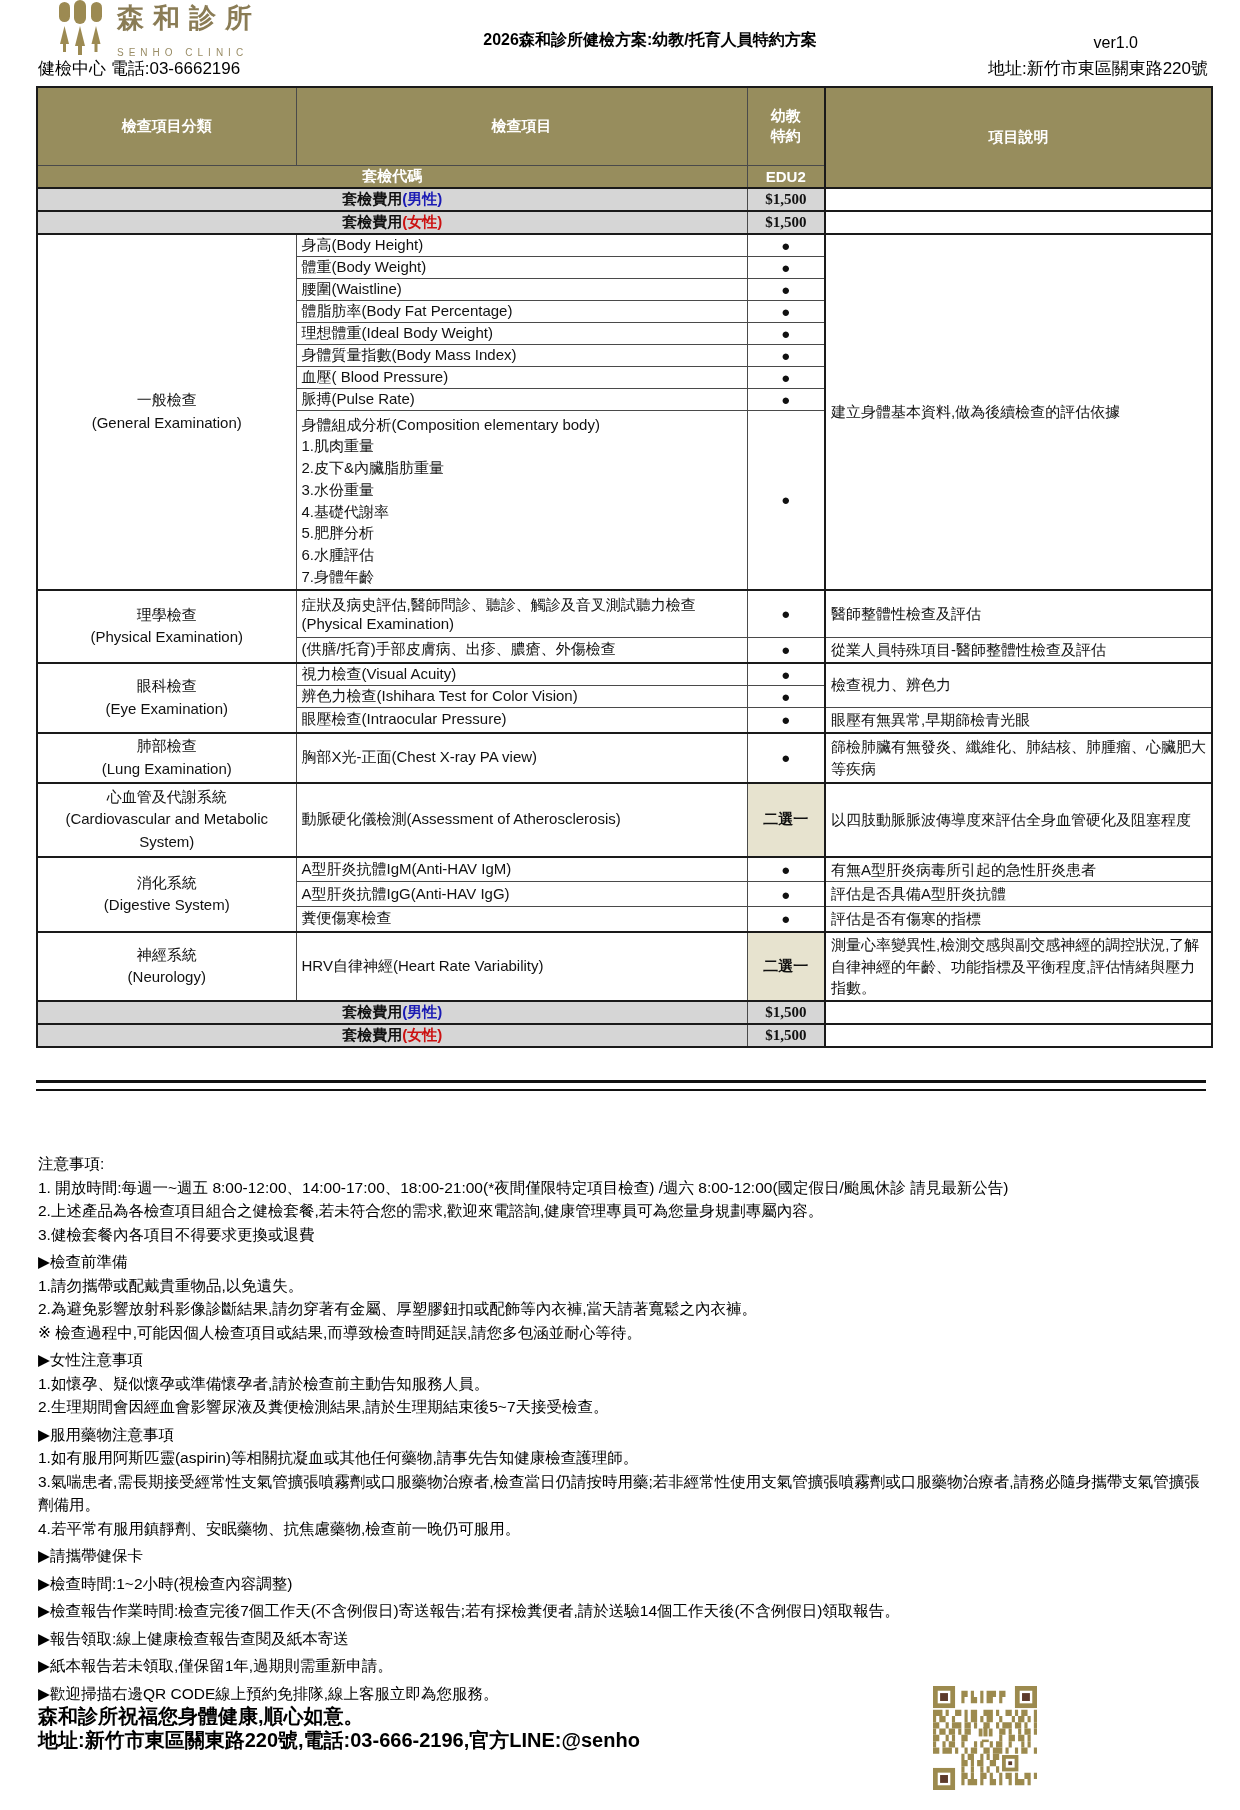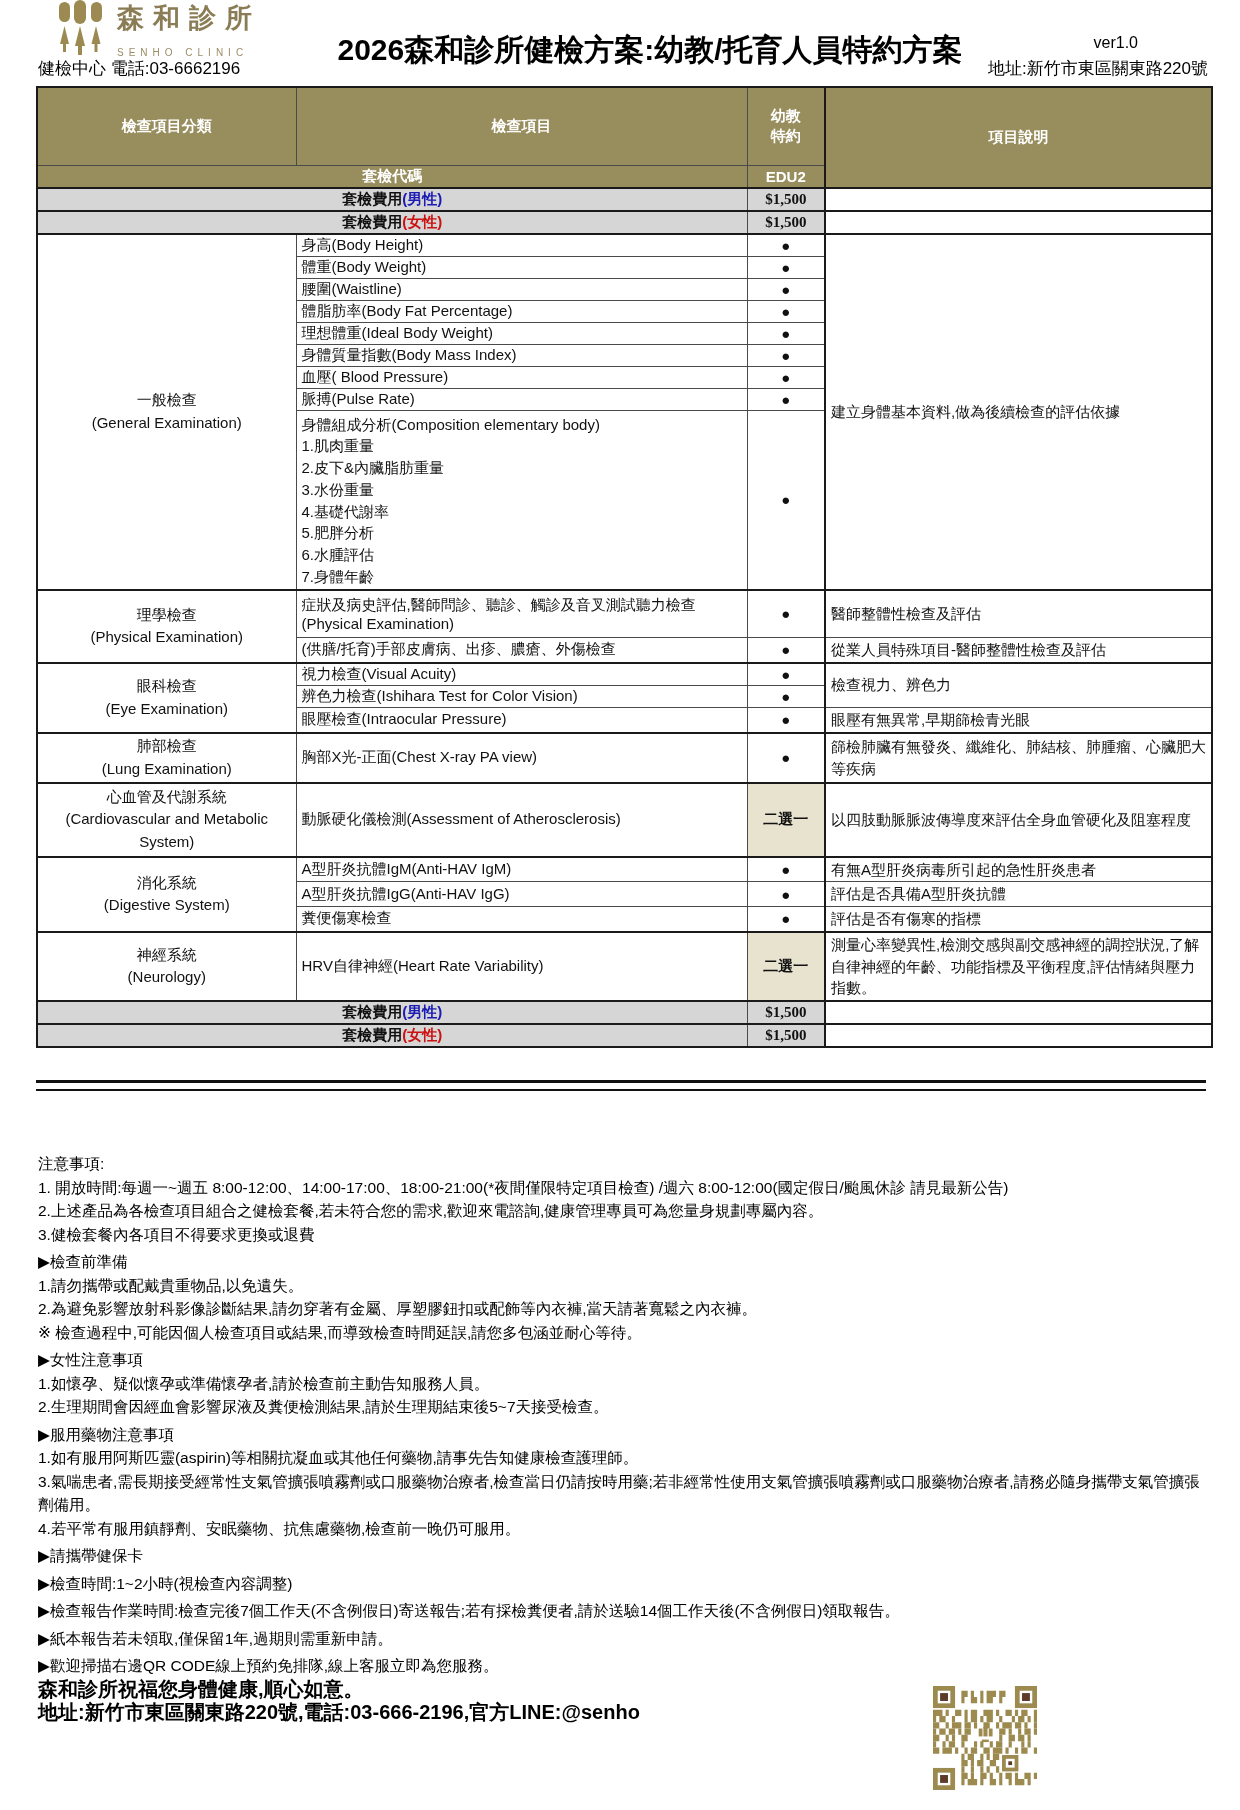--- a/index.html
+++ b/index.html
@@ -4,21 +4,21 @@
 <style>
   html,body{margin:0;padding:0;background:#ffffff;}
   .page{position:relative;width:1240px;height:1810px;background:#fff;overflow:hidden;
         font-family:"Liberation Sans","DejaVu Sans",sans-serif;color:#111;}
 
   
   .logo{position:absolute;left:55px;top:0;display:flex;align-items:flex-start;gap:10px;}
   .logo-text .zh{font-size:27px;letter-spacing:9px;color:#8a7c55;font-weight:bold;}
   .logo-text .en{font-size:10px;letter-spacing:5px;color:#9a8d66;margin-top:11px;}
   .doc-title{position:absolute;top:30px;left:130px;right:70px;text-align:center;
-             font-size:30px;font-weight:bold;color:#000;}
+             font-size:16px;font-weight:bold;color:#000;}
   .doc-version{position:absolute;top:34px;right:102px;font-size:16px;color:#000;}
   .contact-row{position:absolute;top:57px;left:38px;right:32px;display:flex;
                justify-content:space-between;font-size:17px;color:#000;}
 
   
   table.plan{position:absolute;top:86px;left:36px;width:1175px;border-collapse:collapse;
              table-layout:fixed;border:2px solid #1a1a1a;}
   table.plan td,table.plan th{border:1px solid #4a4a4a;font-size:15px;padding:1px 5px;
              vertical-align:middle;overflow:hidden;}
   tr.sec > td, tr.sec > th{border-top:2px solid #1a1a1a;}
@@ -271,20 +271,21 @@
     <p class="grp">▶女性注意事項</p>
     <p>1.如懷孕、疑似懷孕或準備懷孕者,請於檢查前主動告知服務人員。</p>
     <p>2.生理期間會因經血會影響尿液及糞便檢測結果,請於生理期結束後5~7天接受檢查。</p>
     <p class="grp">▶服用藥物注意事項</p>
     <p>1.如有服用阿斯匹靈(aspirin)等相關抗凝血或其他任何藥物,請事先告知健康檢查護理師。</p>
     <p>3.氣喘患者,需長期接受經常性支氣管擴張噴霧劑或口服藥物治療者,檢查當日仍請按時用藥;若非經常性使用支氣管擴張噴霧劑或口服藥物治療者,請務必隨身攜帶支氣管擴張劑備用。</p>
     <p>4.若平常有服用鎮靜劑、安眠藥物、抗焦慮藥物,檢查前一晚仍可服用。</p>
     <p class="grp">▶請攜帶健保卡</p>
     <p class="grp">▶檢查時間:1~2小時(視檢查內容調整)</p>
     <p class="grp">▶檢查報告作業時間:檢查完後7個工作天(不含例假日)寄送報告;若有採檢糞便者,請於送驗14個工作天後(不含例假日)領取報告。</p>
+    <p class="grp">▶報告領取:線上健康檢查報告查閱及紙本寄送</p>
     <p class="grp">▶紙本報告若未領取,僅保留1年,過期則需重新申請。</p>
     <p class="grp">▶歡迎掃描右邊QR CODE線上預約免排隊,線上客服立即為您服務。</p>
     <p class="bold">森和診所祝福您身體健康,順心如意。</p>
     <p class="bold">地址:新竹市東區關東路220號,電話:03-666-2196,官方LINE:@senho</p>
   </div>
 
   <div class="qr">
     <svg width="104" height="108" viewBox="0 0 33 33">
       <g stroke="#9c8a4e" stroke-width="2" fill="none">
         <line x1="9" y1="2.5" x2="24" y2="2.5" stroke-dasharray="2 1 1 2 1 1 3 1"></line>

